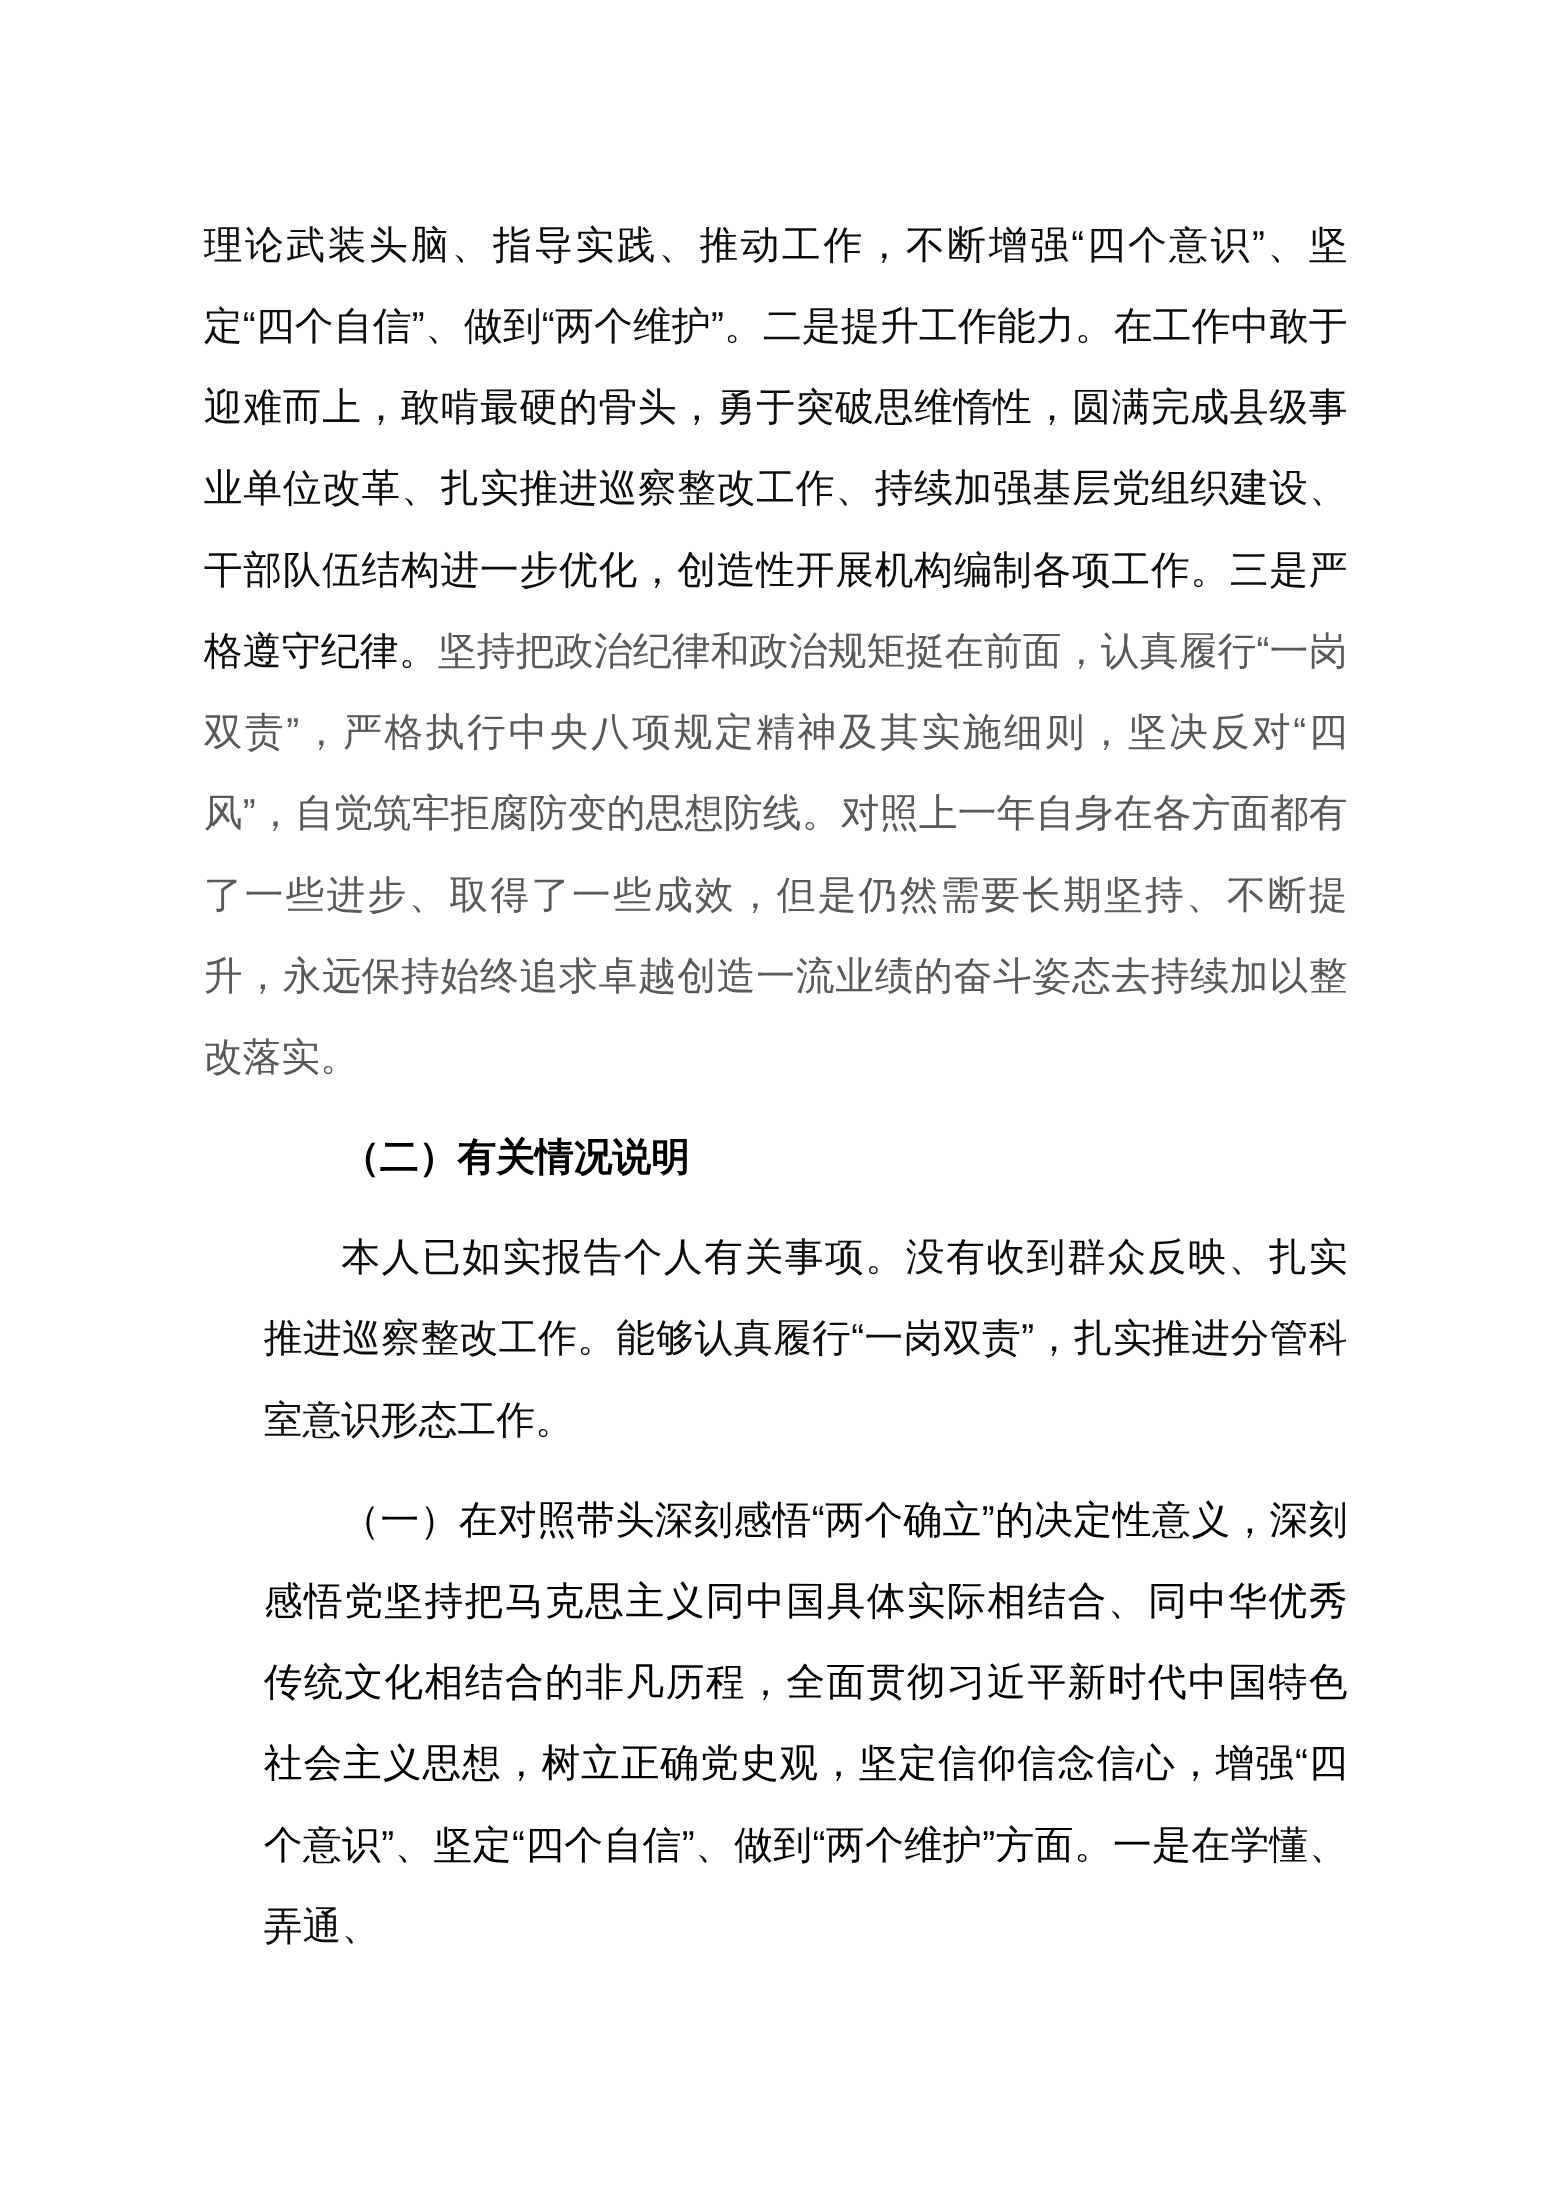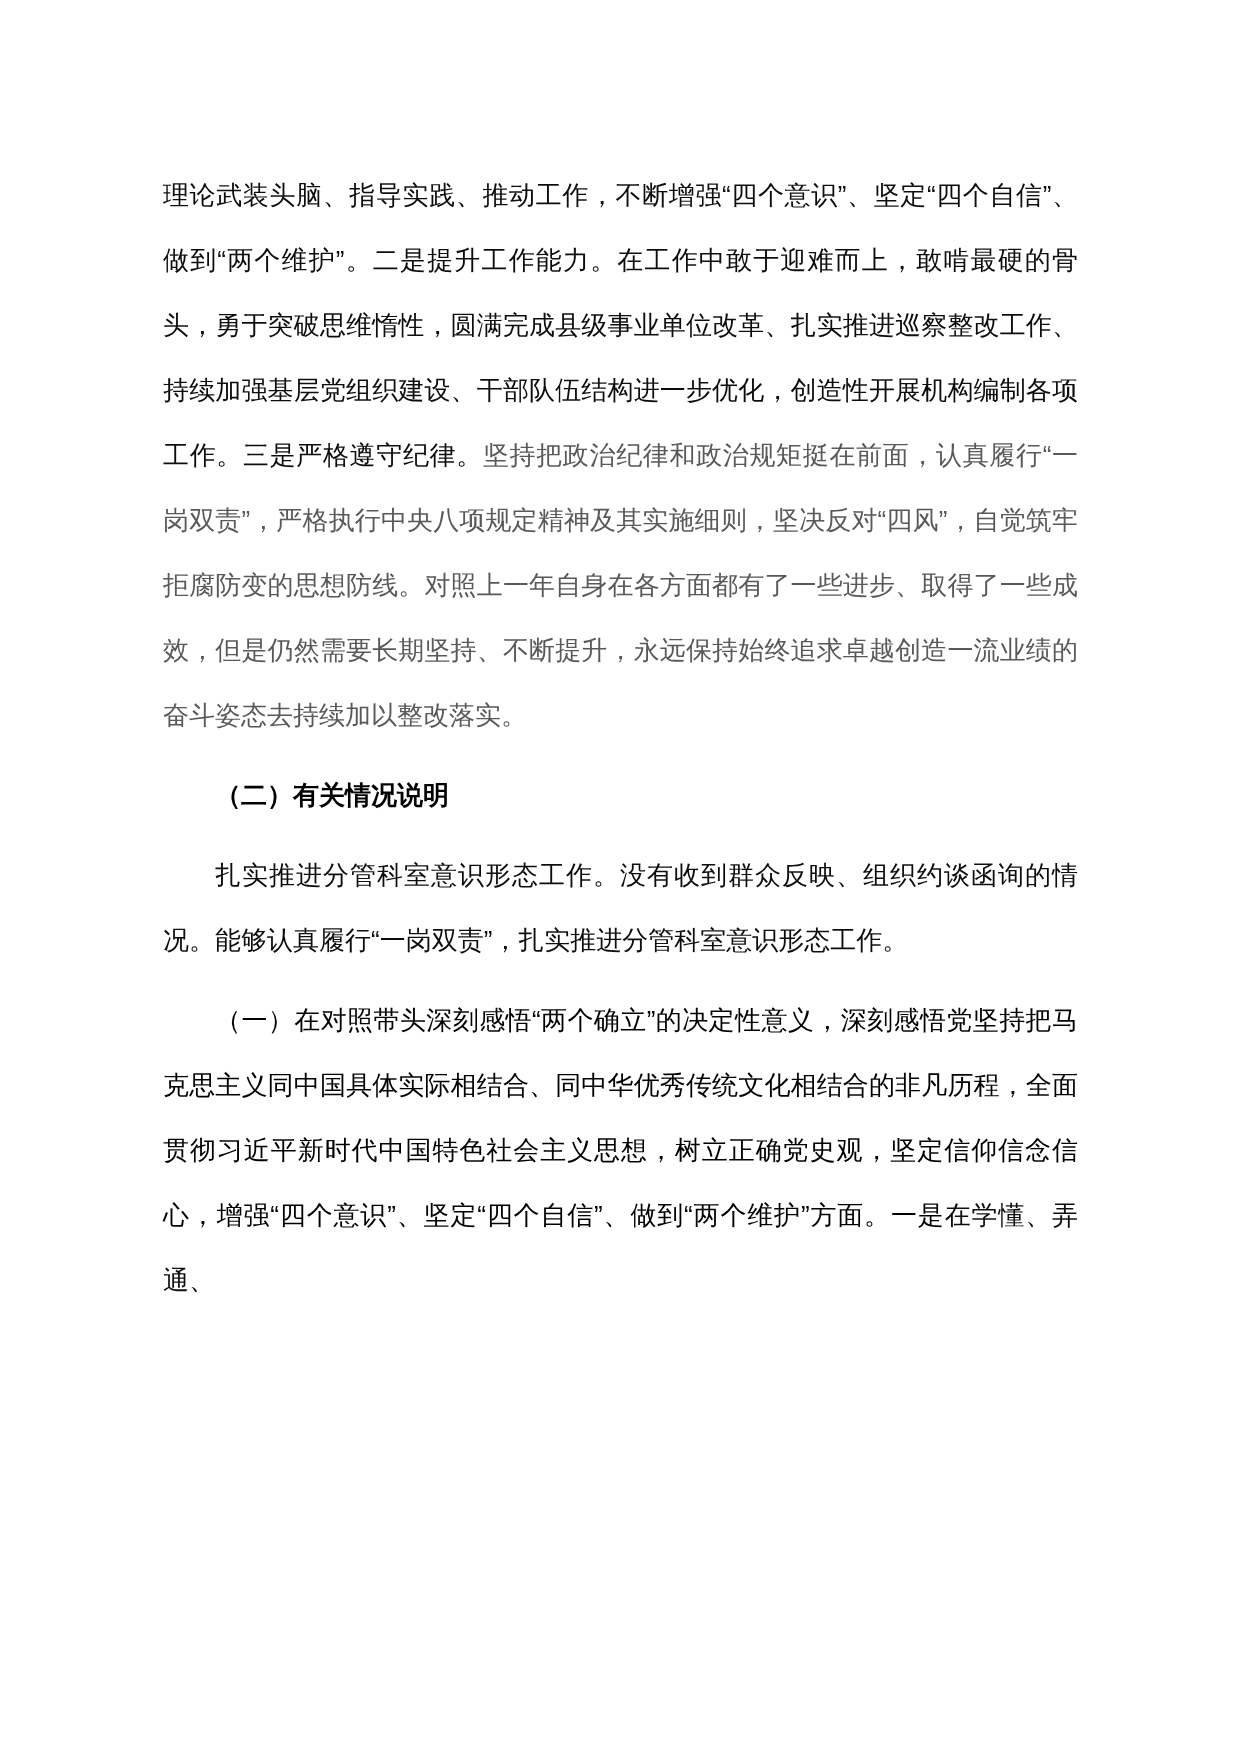--- a/index.html
+++ b/index.html
@@ -12,48 +12,48 @@
     width: 1240px;
     height: 1754px;
     background: #ffffff;
     box-sizing: border-box;
     padding: 163px 162px 0 163px;
     overflow: hidden;
     font-family: "Liberation Sans", sans-serif;
   }
   .para {
     margin: 0 0 15px 0;
-    font-size: 26px;
+    font-size: 31px;
     line-height: 65px;
     text-align: justify;
     text-justify: inter-ideograph;
     color: #0d0d0d;
     word-break: break-all;
   }
   .para:last-child { margin-bottom: 0; }
-  .indent { text-indent: 2em; }
+  .indent { text-indent: 2em; margin-left: 48px; }
   .heading {
     font-weight: 700;
     color: #000000;
   }
   .t-normal { color: #0d0d0d; font-weight: 400; }
   .t-muted  { color: #595959; font-weight: 400; }
   .t-bold   { color: #000000; font-weight: 400; }
 </style>
 </head>
 <body>
 
 <div class="page">
 
   <p class="para">
     <span class="t-normal">理论武装头脑、指导实践、推动工作，不断增强“四个意识”、坚定“四个自信”、做到“两个维护”。二是提升工作能力。在工作中敢于迎难而上，敢啃最硬的骨头，勇于突破思维惰性，圆满完成县级事业单位改革、扎实推进巡察整改工作、持续加强基层党组织建设、干部队伍结构进一步优化，创造性开展机构编制各项工作。三是严格遵守纪律。</span><span class="t-muted">坚持把政治纪律和政治规矩挺在前面，认真履行“一岗双责”，严格执行中央八项规定精神及其实施细则，坚决反对“四风”，自觉筑牢拒腐防变的思想防线。对照上一年自身在各方面都有了一些进步、取得了一些成效，但是仍然需要长期坚持、不断提升，永远保持始终追求卓越创造一流业绩的奋斗姿态去持续加以整改落实。</span>
   </p>
 
   <p class="para indent heading">（二）有关情况说明</p>
 
-  <p class="para indent">扎实推进分管科室意识形态工作。没有收到群众反映、组织约谈函询的情况。能够认真履行“一岗双责”，扎实推进分管科室意识形态工作。</p>
+  <p class="para indent">本人已如实报告个人有关事项。没有收到群众反映、扎实推进巡察整改工作。能够认真履行“一岗双责”，扎实推进分管科室意识形态工作。</p>
 
 
   <p class="para indent">
     <span class="t-bold">（一）在对照带头深刻感悟“两个确立”的决定性意义，深刻感悟党坚持把马克思主义同中国具体实际相结合、同中华优秀传统文化相结合的非凡历程，全面贯彻习近平新时代中国特色社会主义思想，树立正确党史观，坚定信仰信念信心，增强“四个意识”、坚定“四个自信”、做到“两个维护”方面。一是</span><span class="t-normal">在学懂、弄通、</span>
   </p>
 
 </div>
 
 </body></html>

